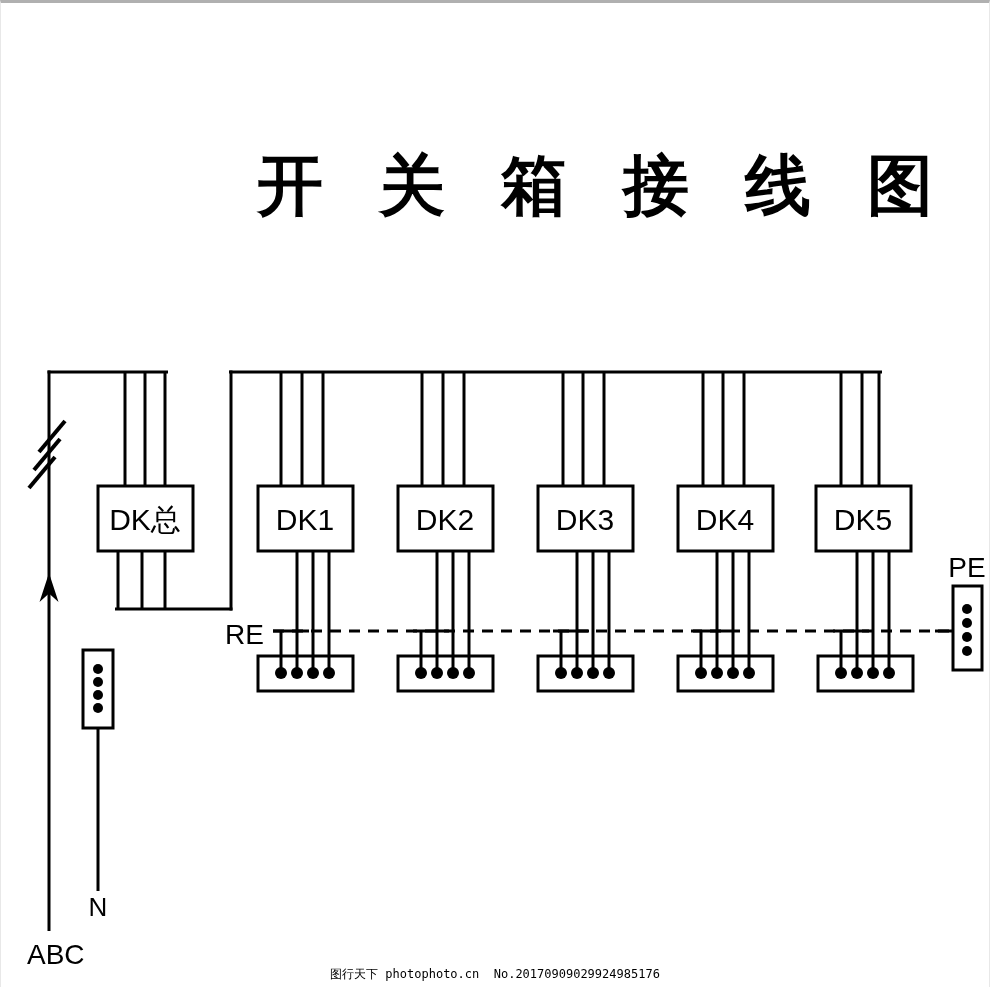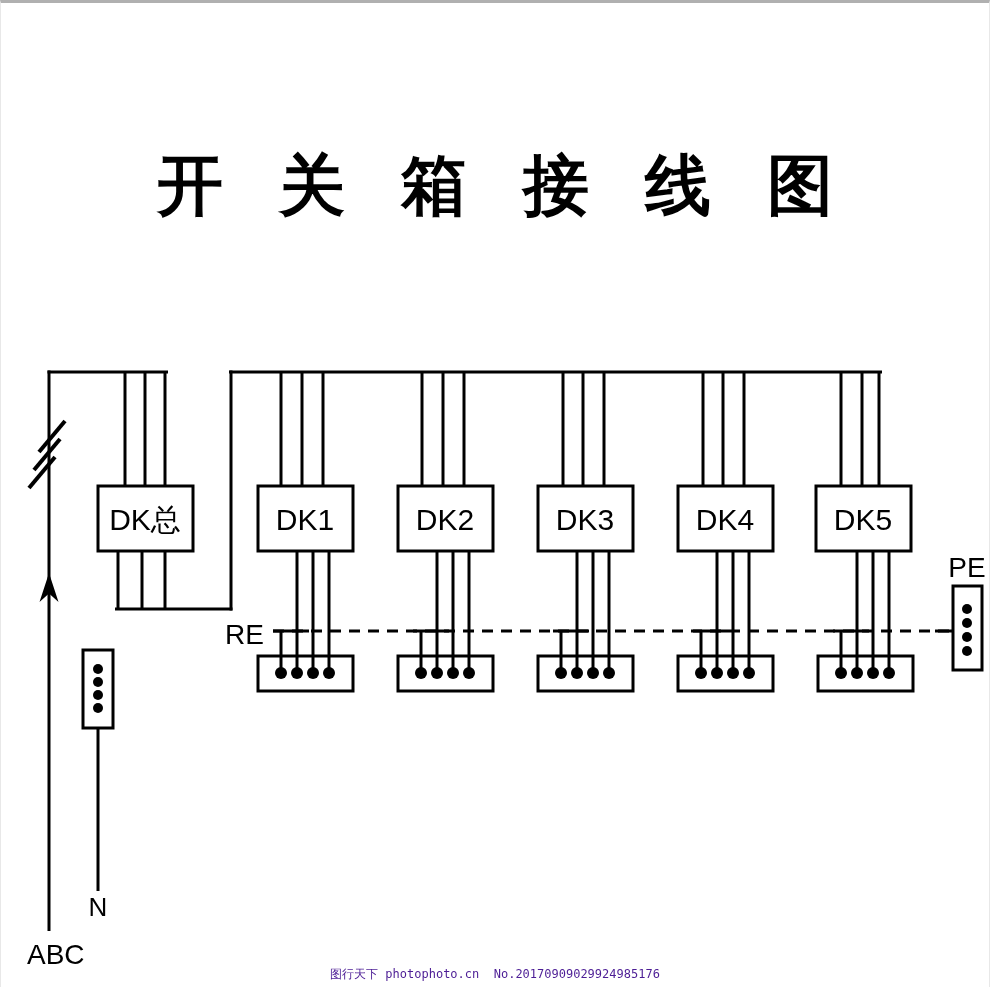--- a/index.html
+++ b/index.html
@@ -17,39 +17,39 @@
     border-top: 3px solid #b0b0b0;
     border-left: 1px solid #e8e8e8;
     border-right: 1px solid #e8e8e8;
     box-sizing: border-box;
   }
   #diagram-title {
     position: absolute;
     top: 138px;
     left: 0;
     width: 100%;
-    text-align: center;
+    text-align: right;
     font-family: "Liberation Serif", "DejaVu Serif", serif;
     font-size: 66px;
     font-weight: 900;
     letter-spacing: 56px;
     padding-left: 56px;
     box-sizing: border-box;
     color: #000000;
     white-space: nowrap;
   }
   #watermark {
     position: absolute;
     bottom: 4px;
     left: 0;
     width: 100%;
     text-align: center;
     font-family: "DejaVu Sans Mono", monospace;
     font-size: 12px;
-    color: #4c1d95;
+    color: #000000;
     white-space: pre;
   }
   svg { position: absolute; top: 0; left: 0; }
   svg text {
     font-family: "Liberation Sans", "DejaVu Sans", sans-serif;
     fill: #000000;
   }
   .wire { stroke: #000000; stroke-width: 3; fill: none; }
   .wire-thick { stroke: #000000; stroke-width: 4; fill: none; }
   .box { fill: #ffffff; stroke: #000000; stroke-width: 3; }

